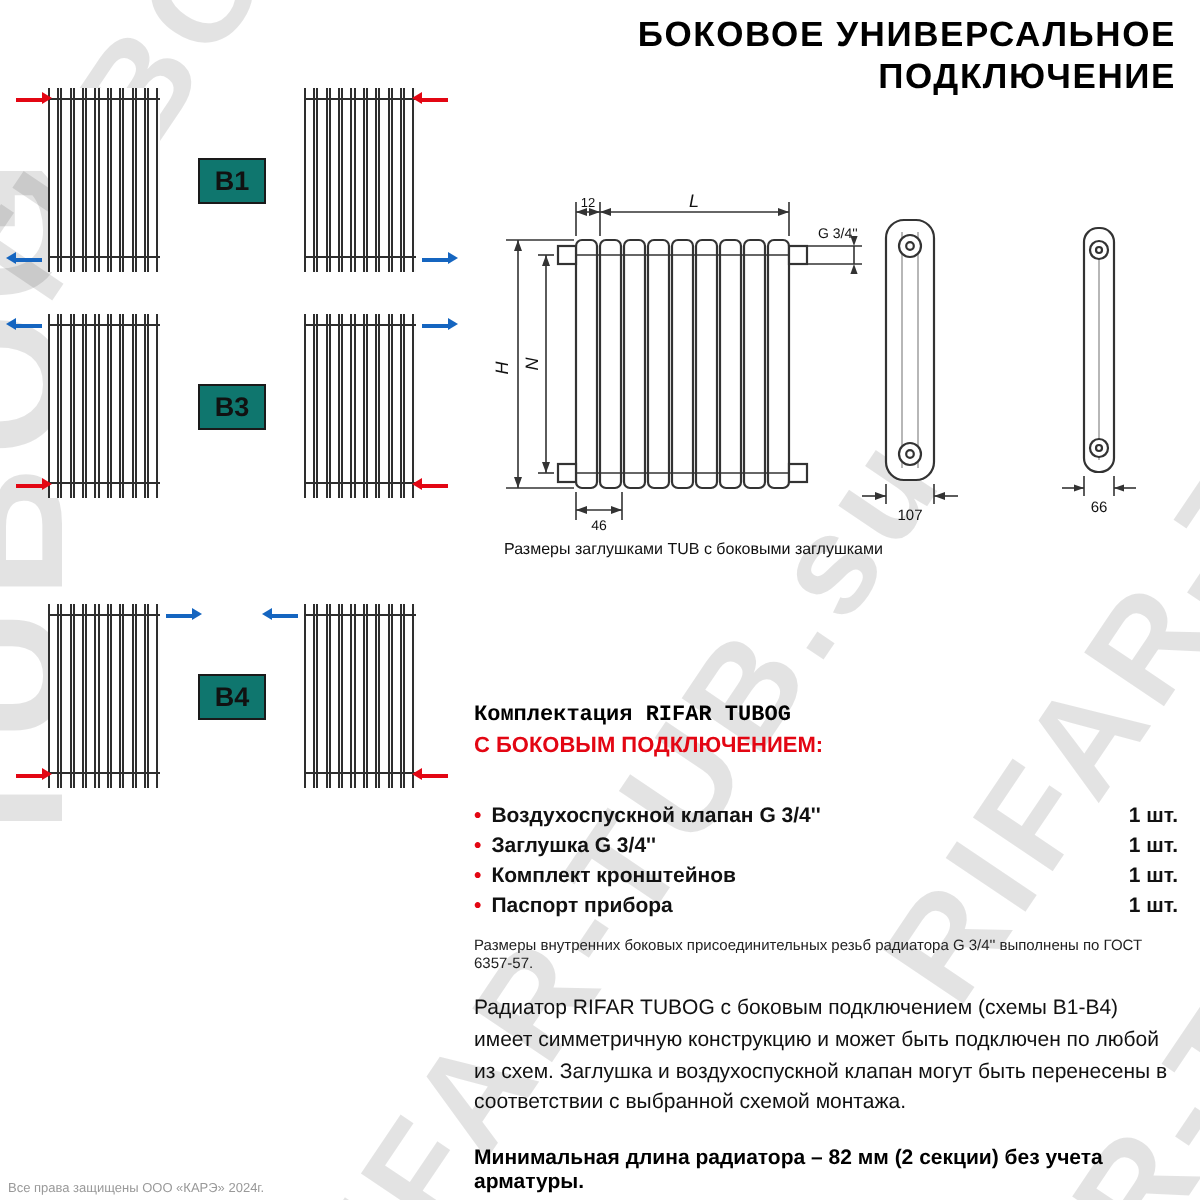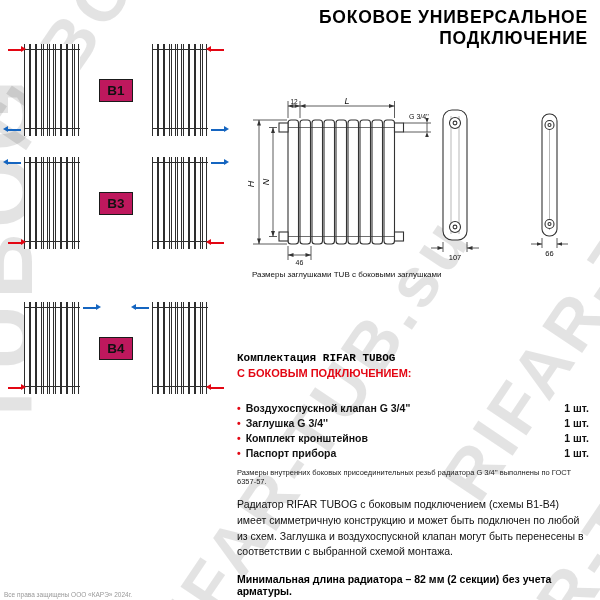--- a/index.html
+++ b/index.html
@@ -20,21 +20,21 @@
   .title{position:absolute;top:7px;right:12px;text-align:right;
          font-weight:700;font-size:17.5px;line-height:1.22;letter-spacing:0.8px;color:#000;}
   
   .schemes{position:absolute;left:8px;top:44px;width:224px;}
   .scheme-row{display:flex;align-items:center;height:92px;}
   .scheme-row:nth-child(1){margin-bottom:21px;}
   .scheme-row:nth-child(2){margin-bottom:53px;}
   .scheme-row:nth-child(3){margin-bottom:33px;}
   .rad-wrap{position:relative;width:88px;height:92px;flex:0 0 auto;}
   .scheme-label{flex:0 0 auto;width:34px;margin:0 3px;box-sizing:border-box;
-    border:1.6px solid #1a1a1a;background:#be185d;text-align:center;
+    border:1.6px solid #1a1a1a;background:#0f766e;text-align:center;
     font-weight:700;font-size:13.5px;padding:3px 0;}
   .radiator{position:absolute;left:16px;top:0;width:56px;height:92px;
     background:
       linear-gradient(#2e2e2e,#2e2e2e) 0 5px/100% 1.4px no-repeat,
       linear-gradient(#2e2e2e,#2e2e2e) 0 calc(100% - 6.4px)/100% 1.4px no-repeat,
       repeating-linear-gradient(90deg,#2e2e2e 0,#2e2e2e 1px,#ffffff 1px,#ffffff 4.6px,#2e2e2e 4.6px,#2e2e2e 5.6px,#fbfbfb 5.6px,#fbfbfb 6.2px);
   }
   .arrow{position:absolute;width:13px;height:2px;}
   .arrow.red{background:#e30613;color:#e30613;}
   .arrow.blue{background:#1565c0;color:#1565c0;}

